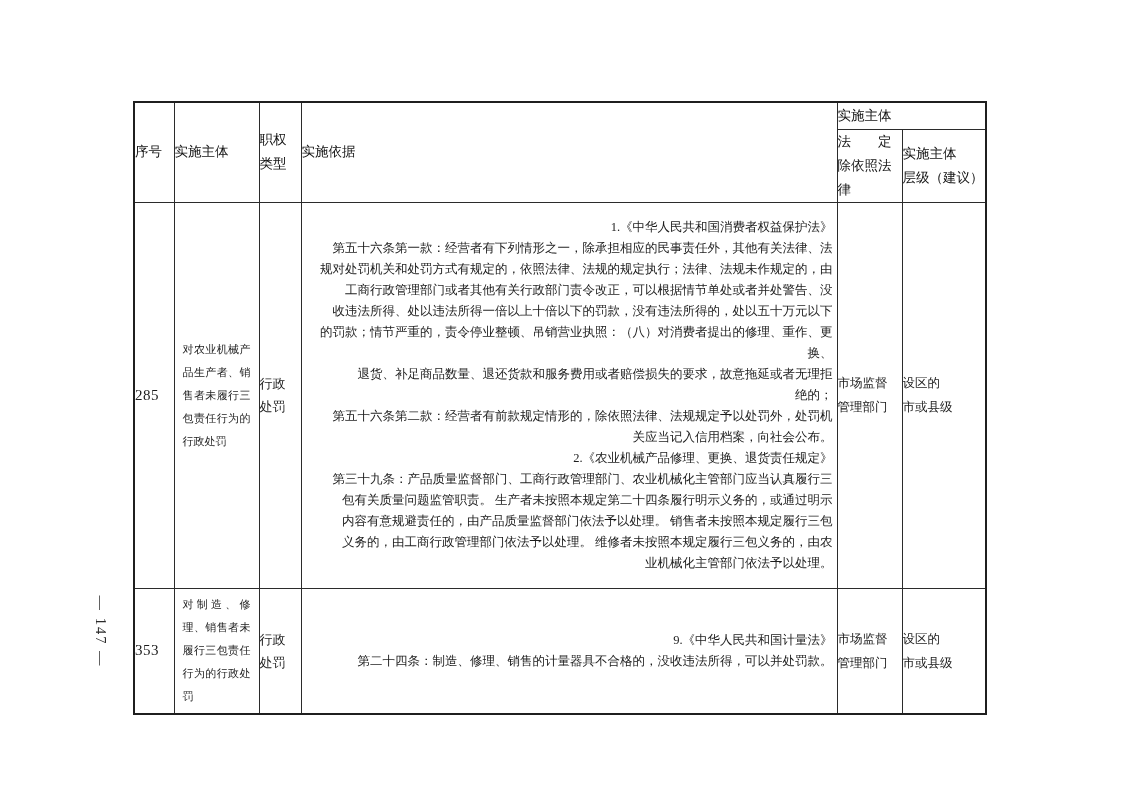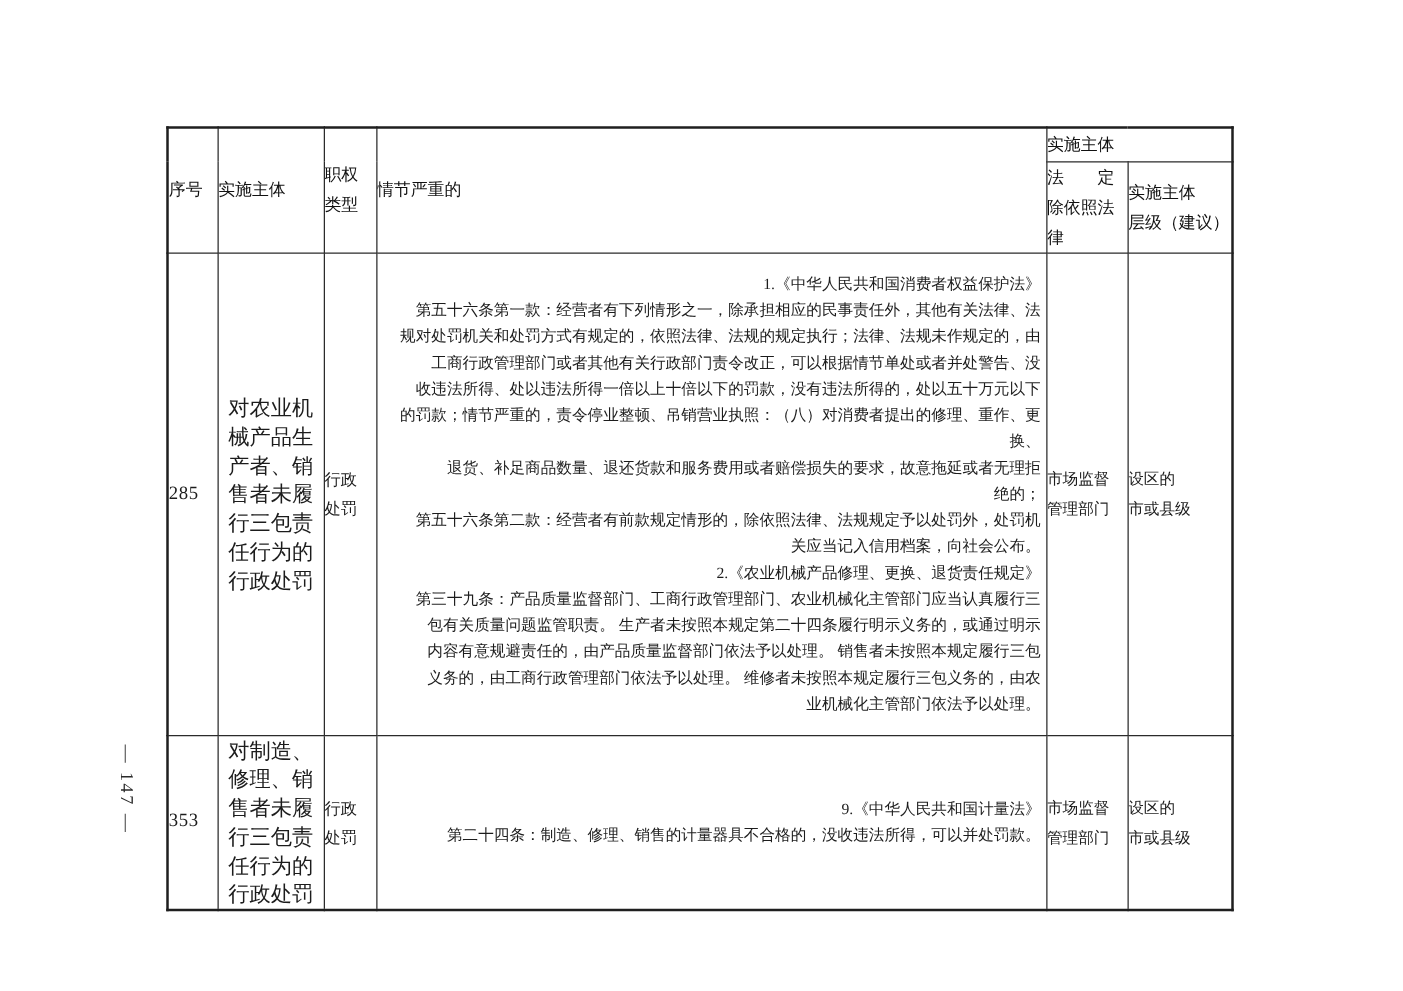--- a/index.html
+++ b/index.html
@@ -65,21 +65,21 @@
   tr.hdr-sub    { height: 51px; }
   tr.row-285    { height: 386px; }
   tr.row-286    { height: 126px; }
 
   td.cell-no {
     font-size: 15px;
     letter-spacing: 0.5px;
     margin-left: 20px;
   }
   td.cell-name {
-    font-size: 17px;
+    font-size: 11px;
     line-height: 23px;
     padding: 0 8px;
     text-align: justify;
     text-justify: inter-character;
     white-space: normal;
   }
   td.cell-type {
     font-size: 13px;
     line-height: 23px;
     margin-top: 44px;
@@ -110,21 +110,21 @@
     <col style="width:536px">
     <col style="width:65px">
     <col style="width:84px">
   </colgroup>
   <tbody>
     <tr class="hdr-top">
       <th rowspan="2">序号</th>
       <th rowspan="2">实施主体</th>
       <th rowspan="2">职权
 类型</th>
-      <th rowspan="2">情节严重的</th>
+      <th rowspan="2">实施依据</th>
       <th colspan="2">实施主体</th>
     </tr>
     <tr class="hdr-sub">
       <th>法　　定
 除依照法律</th>
       <th>实施主体
 层级（建议）</th>
     </tr>
 
     <tr class="row-285">

